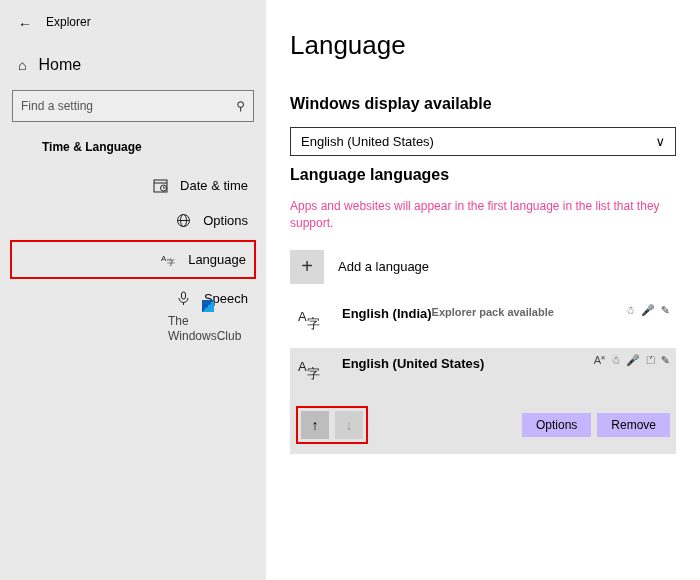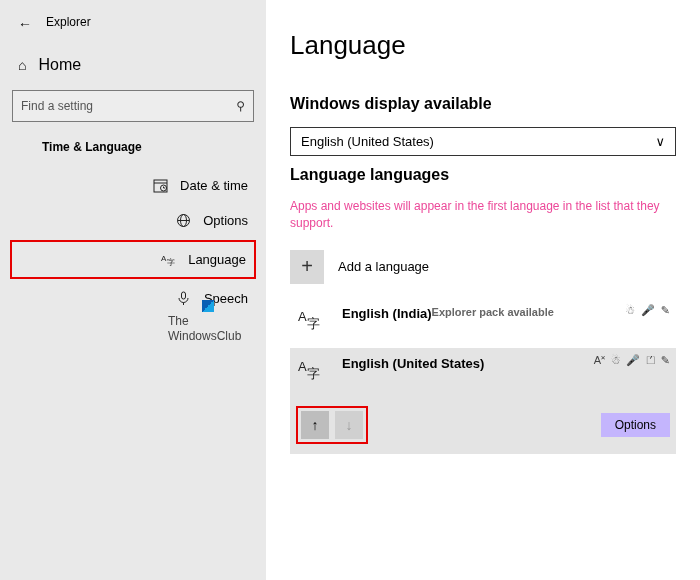--- a/index.html
+++ b/index.html
@@ -175,15 +175,16 @@
     </div>
   </div>
 
   <div class="action-bar">
     <div class="arrow-group">
       <div class="arrow-btn">↑</div>
       <div class="arrow-btn disabled">↓</div>
     </div>
     <div class="btn-group">
       <div class="btn">Options</div>
+      <div class="btn">Remove</div>
     </div>
   </div>
 </div>
 
 </body></html>

